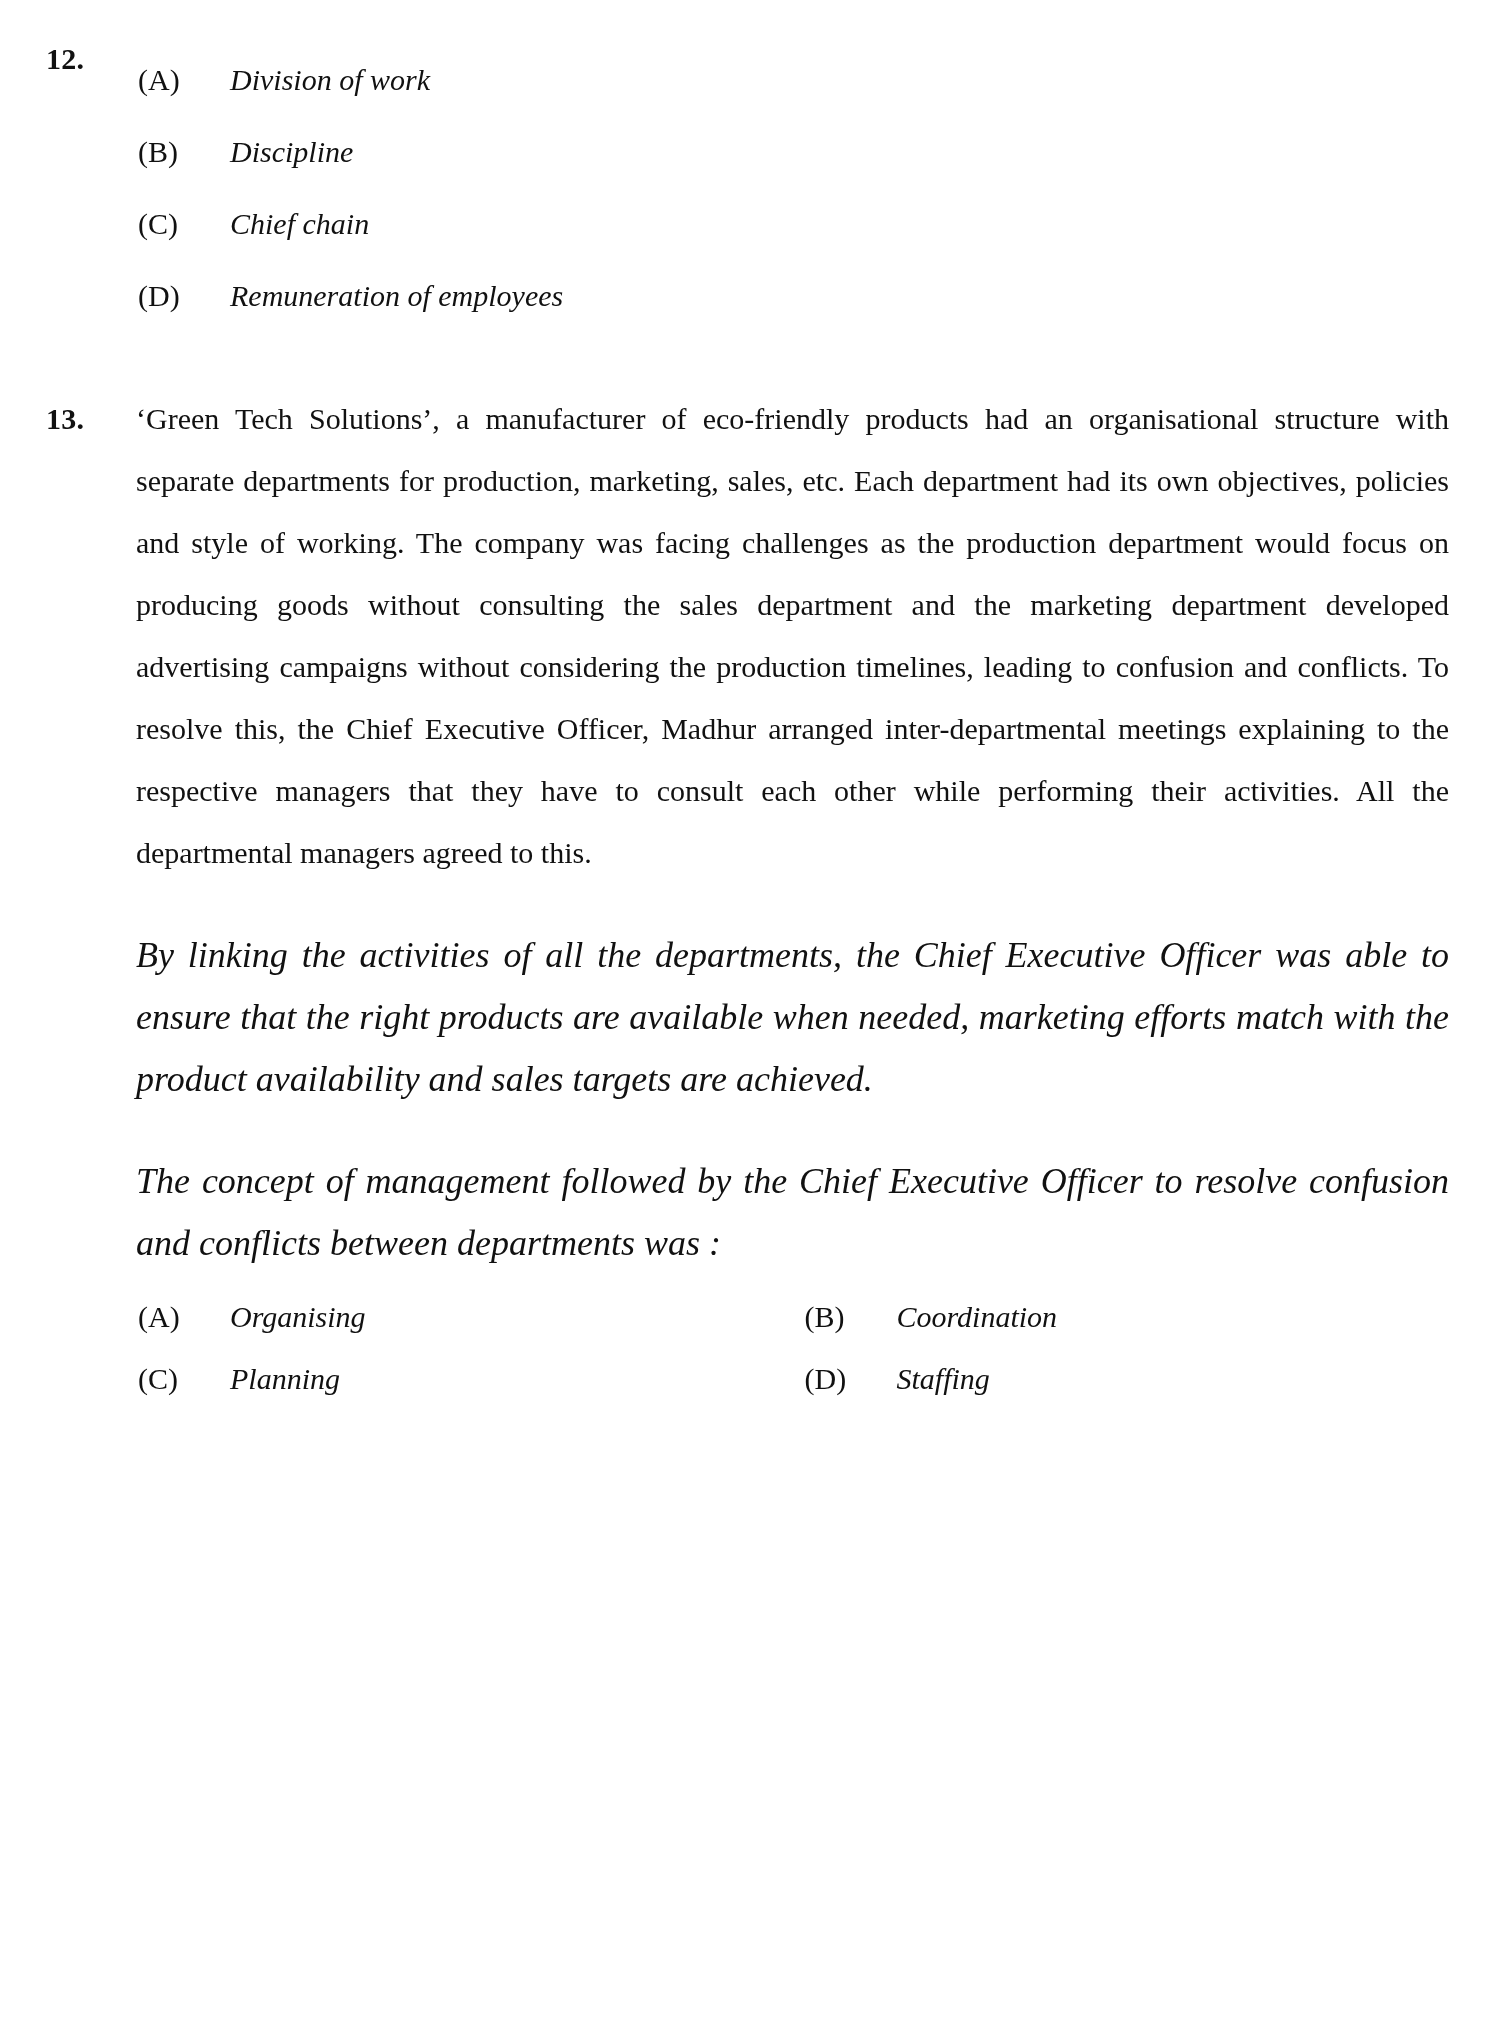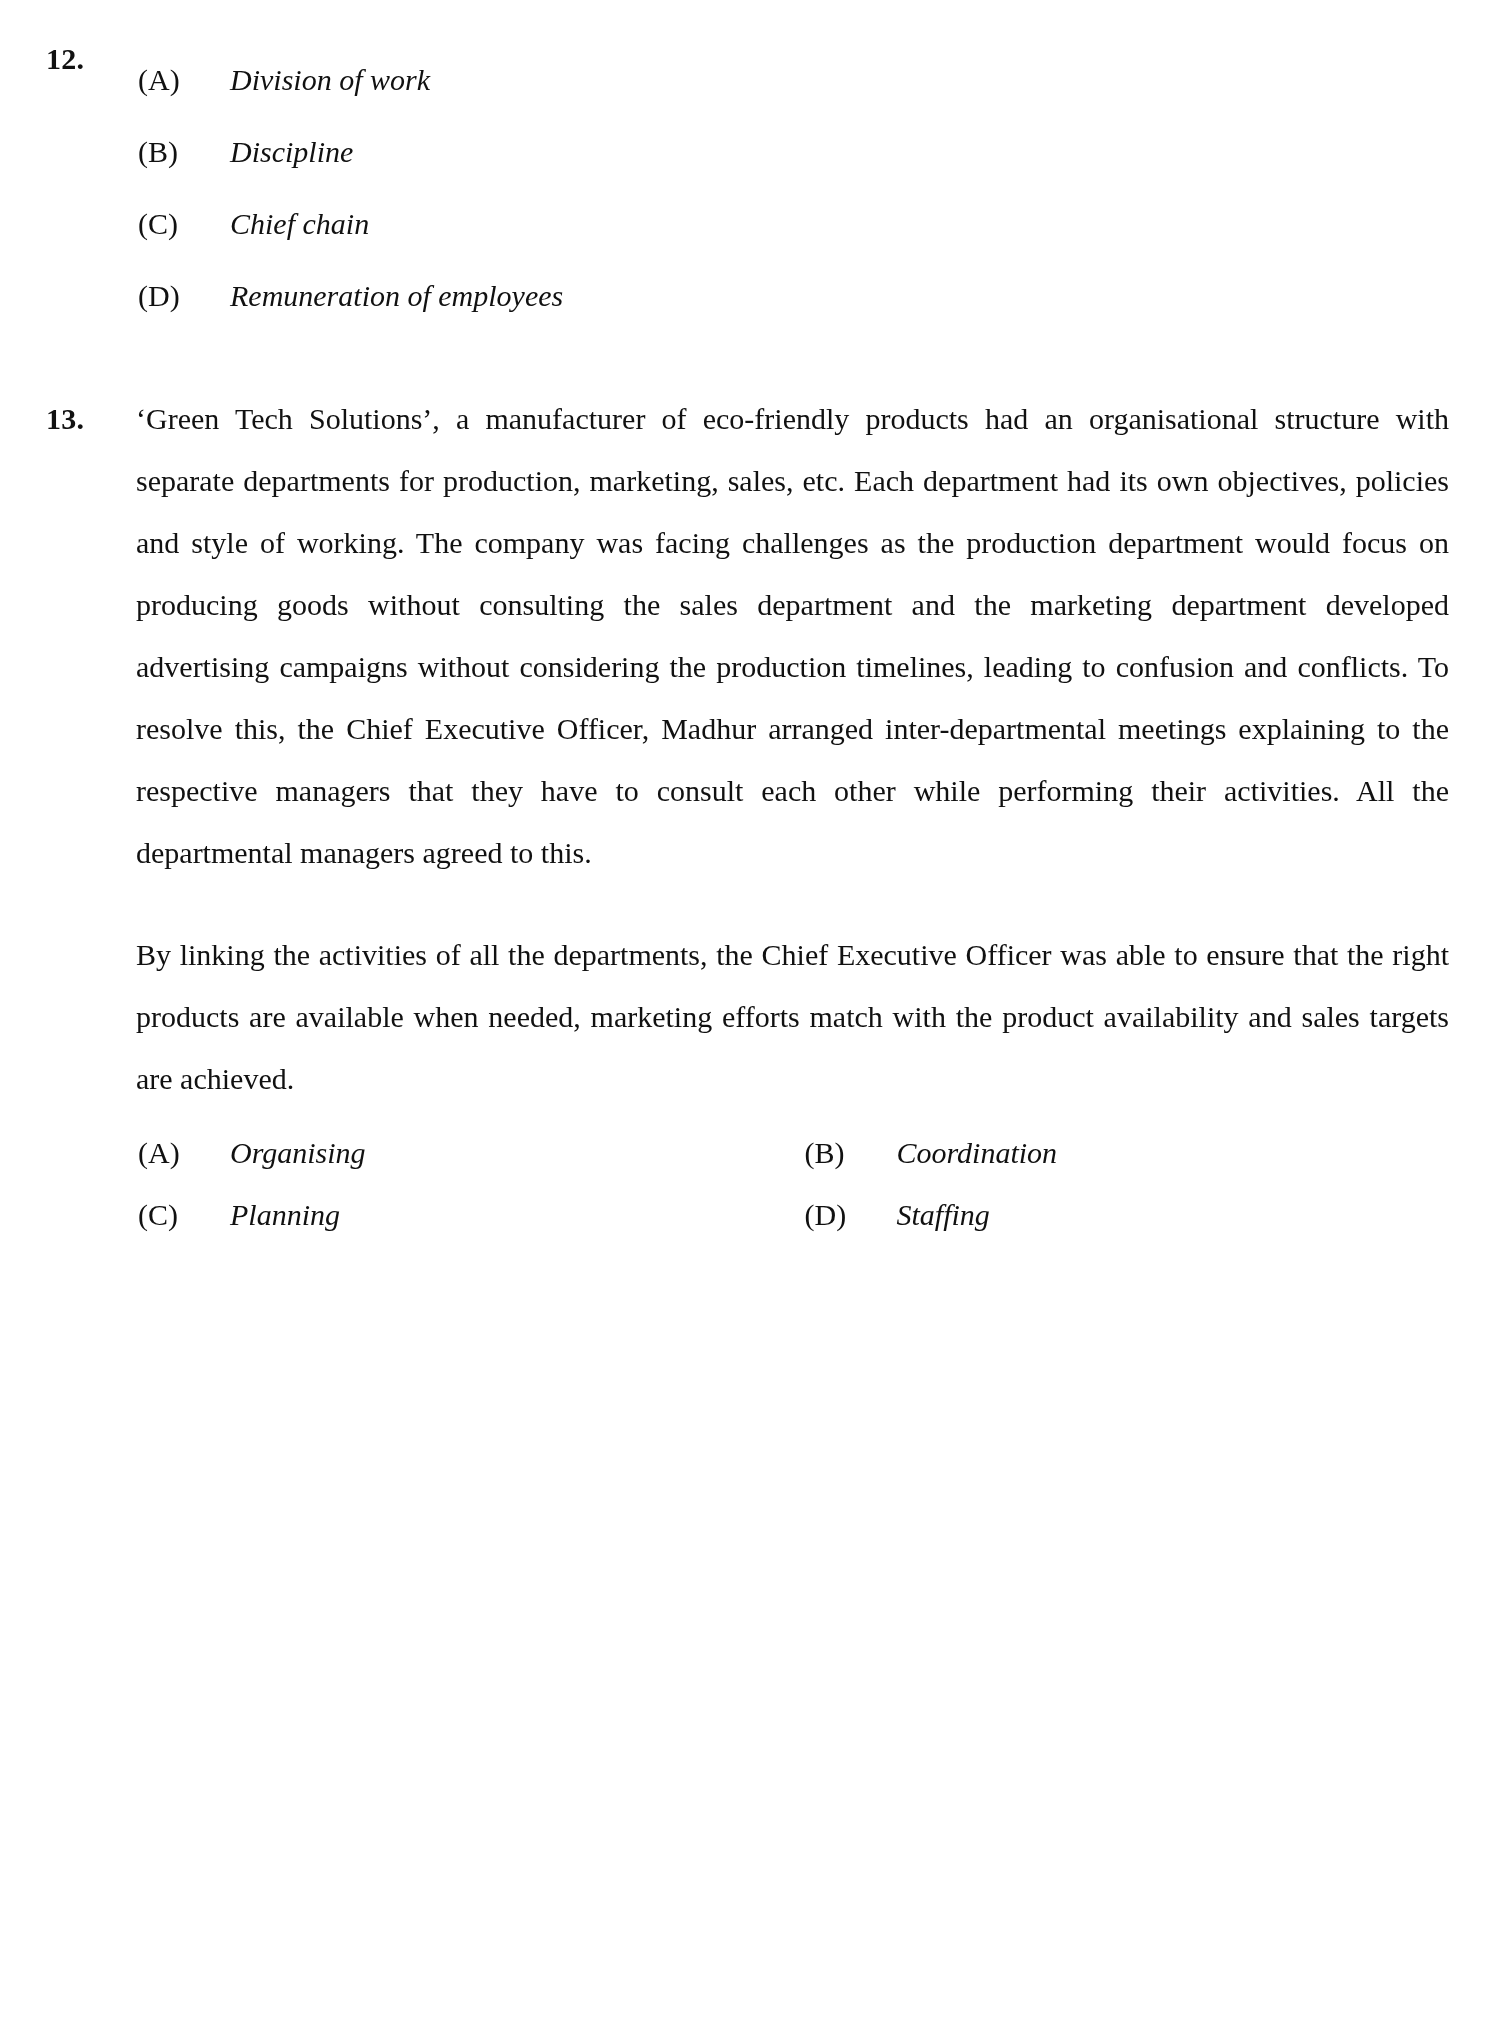--- a/index.html
+++ b/index.html
@@ -75,25 +75,26 @@
   .opt-key {
     flex: 0 0 92px;
   }
   .opt-label {
     flex: 1 1 auto;
     font-style: italic;
   }
   .gap-lg { height: 56px; }
 
   .para {
-    font-size: 30px;
+    font-size: 36px;
     line-height: 62px;
     text-align: justify;
     text-align-last: left;
     margin: 0;
+    font-style: italic;
   }
   .sub-para {
     margin-top: 40px;
   }
 </style>
 </head>
 <body>
 
 <div class="page">
 
@@ -124,20 +125,21 @@
 
   <div class="gap-lg"></div>
 
   <div class="question">
     <div class="q-num">13.</div>
     <div class="q-body">
       <p class="q-text">‘Green Tech Solutions’, a manufacturer of eco-friendly products had an organisational structure with separate departments for production, marketing, sales, etc. Each department had its own objectives, policies and style of working. The company was facing challenges as the production department would focus on producing goods without consulting the sales department and the marketing department developed advertising campaigns without considering the production timelines, leading to confusion and conflicts. To resolve this, the Chief Executive Officer, Madhur arranged inter-departmental meetings explaining to the respective managers that they have to consult each other while performing their activities. All the departmental managers agreed to this.</p>
 
       <p class="para sub-para">By linking the activities of all the departments, the Chief Executive Officer was able to ensure that the right products are available when needed, marketing efforts match with the product availability and sales targets are achieved.</p>
 
+      <p class="para sub-para">The concept of management followed by the Chief Executive Officer to resolve confusion and conflicts between departments was :</p>
 
       <div class="options cols">
         <div class="option">
           <span class="opt-key">(A)</span>
           <span class="opt-label">Organising</span>
         </div>
         <div class="option">
           <span class="opt-key">(B)</span>
           <span class="opt-label">Coordination</span>
         </div>

